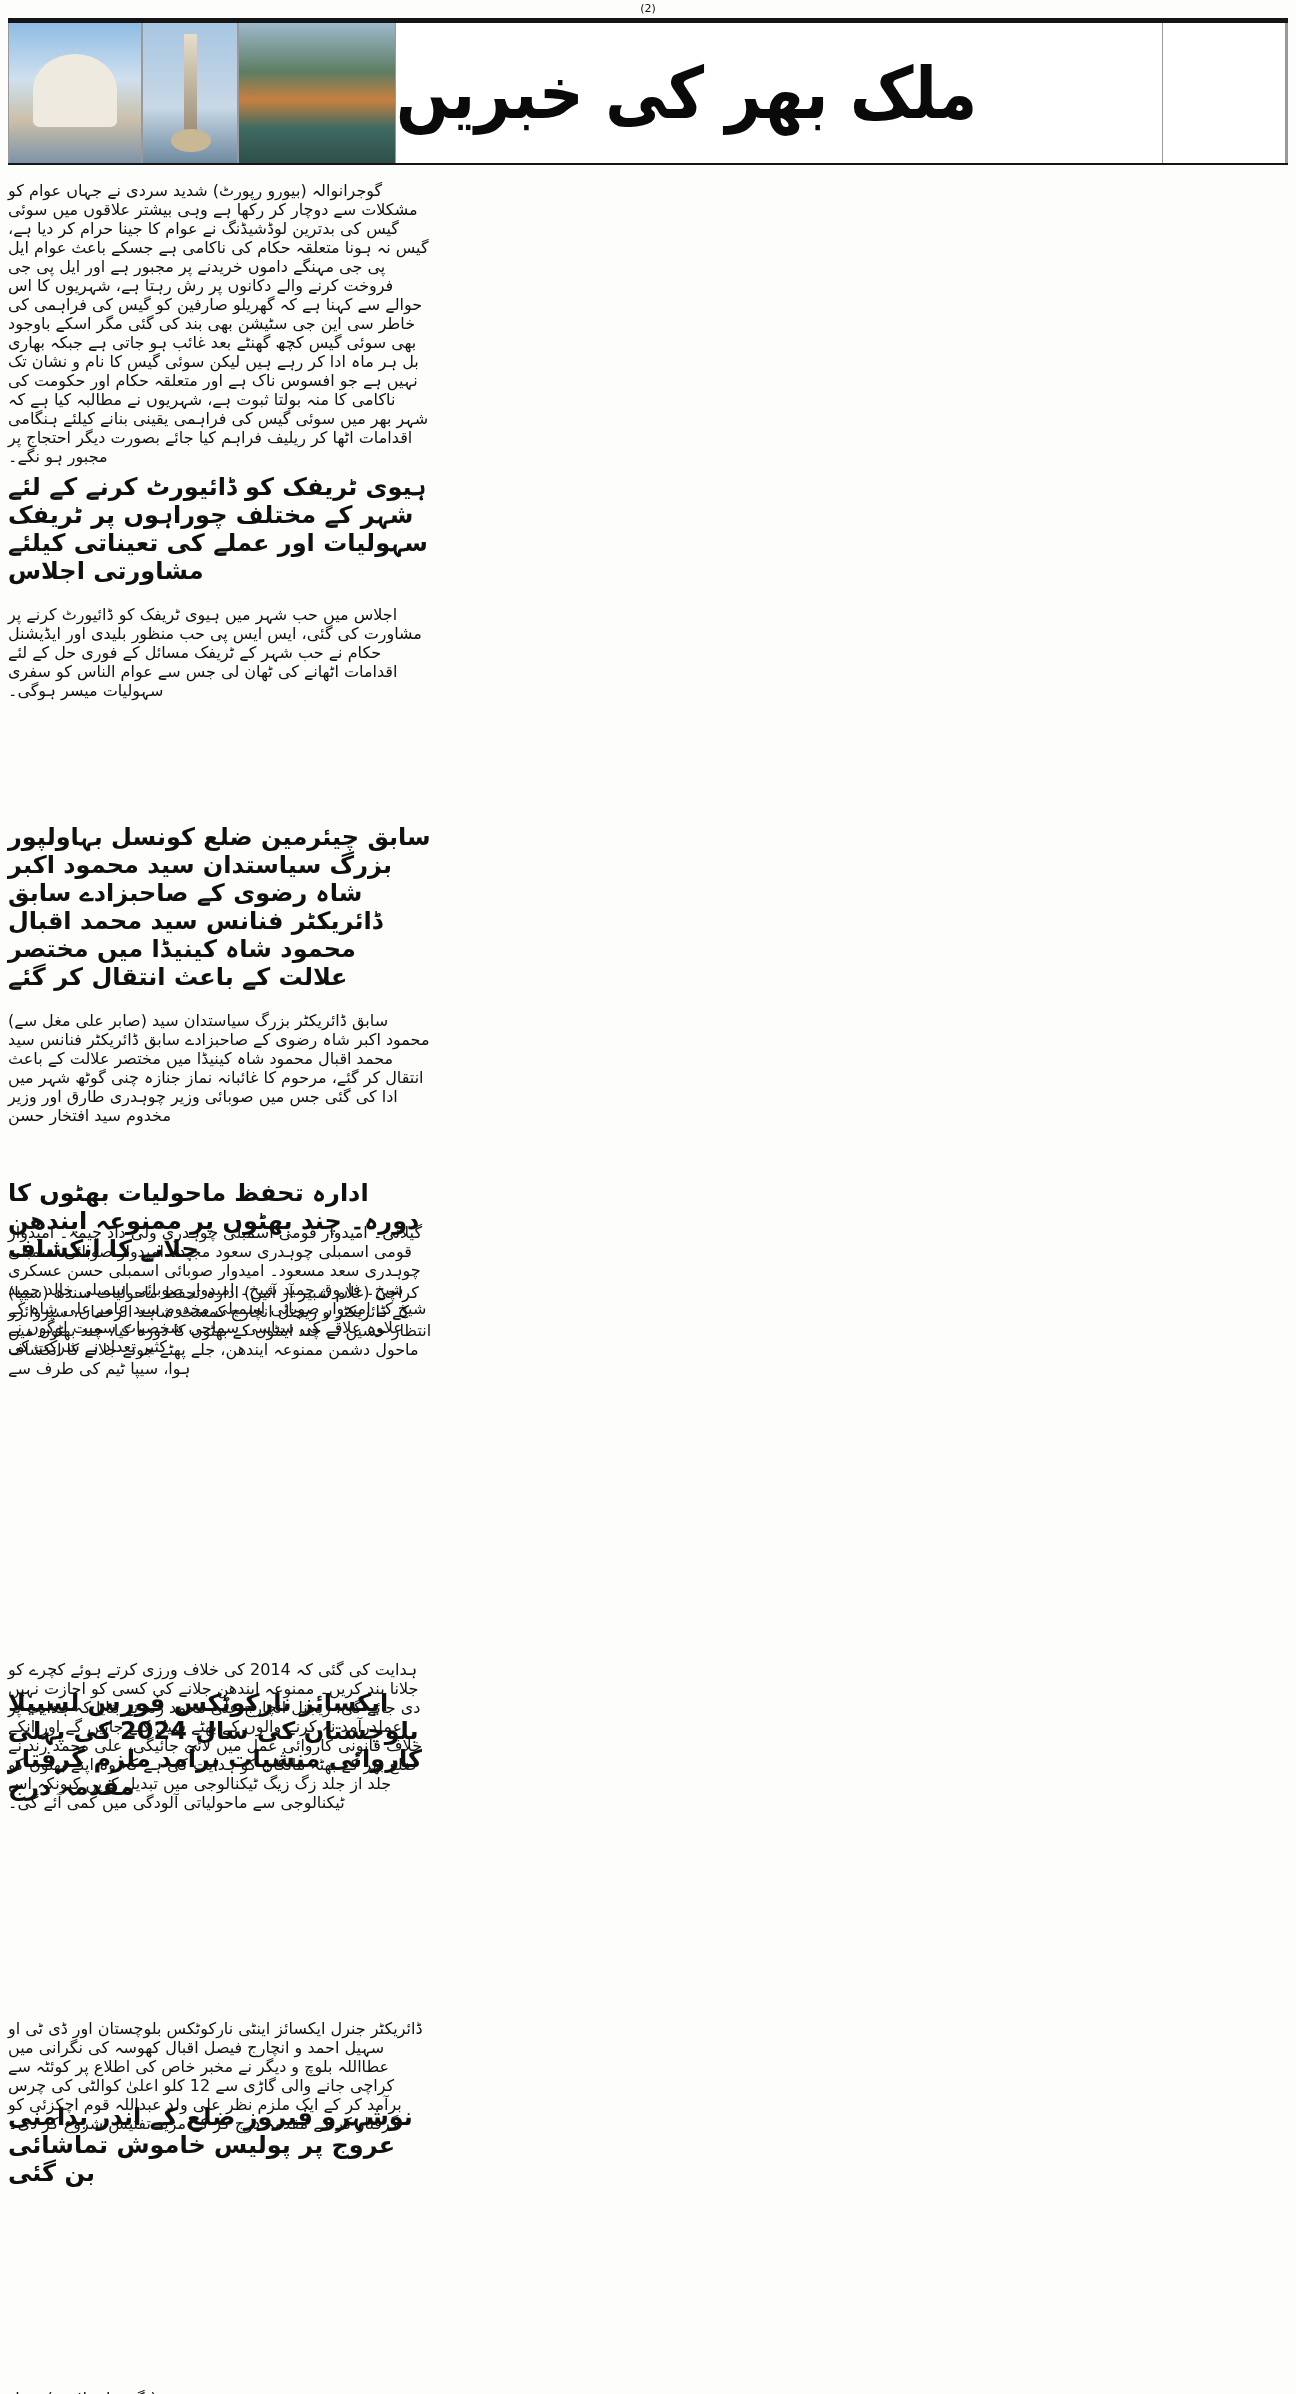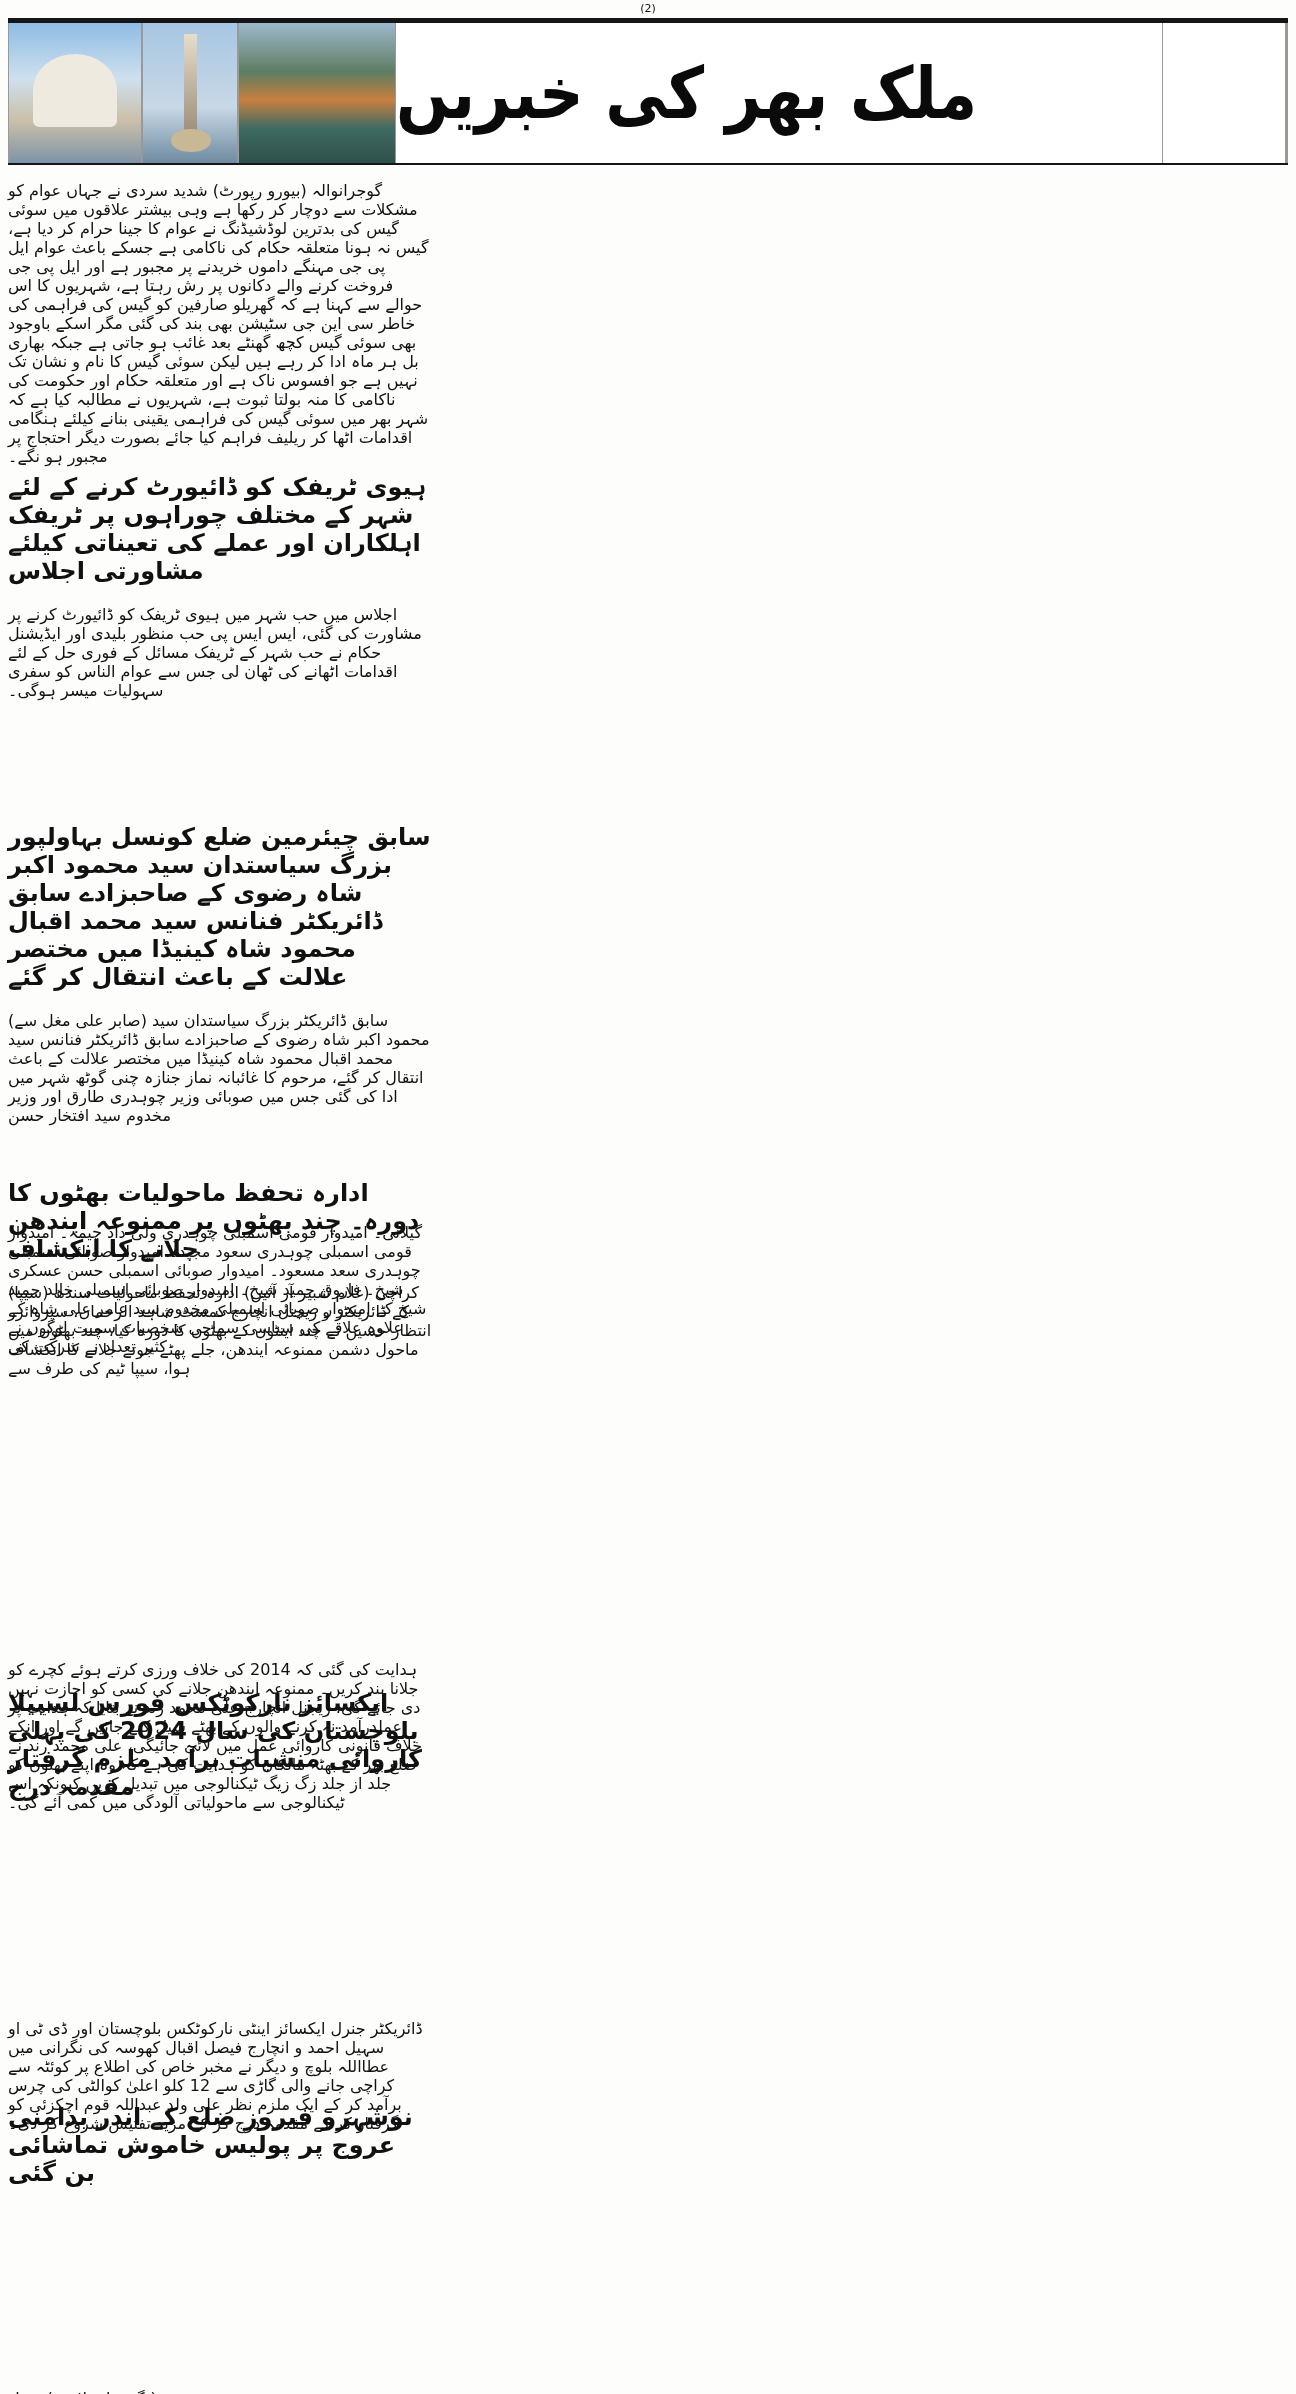--- a/index.html
+++ b/index.html
@@ -74,21 +74,21 @@
     <div class="vd" style="left:425px"></div>
     <div class="vd" style="left:639px"></div>
     <div class="vd" style="left:853px"></div>
     <div class="vd" style="left:1067px"></div>
 
     <section class="art" style="left:0;top:2px;width:424px;height:272px">
       <p class="body c2" style="height:186px">گوجرانوالہ (بیورو رپورٹ) شدید سردی نے جہاں عوام کو مشکلات سے دوچار کر رکھا ہے وہی بیشتر علاقوں میں سوئی گیس کی بدترین لوڈشیڈنگ نے عوام کا جینا حرام کر دیا ہے، گیس نہ ہونا متعلقہ حکام کی ناکامی ہے جسکے باعث عوام ایل پی جی مہنگے داموں خریدنے پر مجبور ہے اور ایل پی جی فروخت کرنے والے دکانوں پر رش رہتا ہے، شہریوں کا اس حوالے سے کہنا ہے کہ گھریلو صارفین کو گیس کی فراہمی کی خاطر سی این جی سٹیشن بھی بند کی گئی مگر اسکے باوجود بھی سوئی گیس کچھ گھنٹے بعد غائب ہو جاتی ہے جبکہ بھاری بل ہر ماہ ادا کر رہے ہیں لیکن سوئی گیس کا نام و نشان تک نہیں ہے جو افسوس ناک ہے اور متعلقہ حکام اور حکومت کی ناکامی کا منہ بولتا ثبوت ہے، شہریوں نے مطالبہ کیا ہے کہ شہر بھر میں سوئی گیس کی فراہمی یقینی بنانے کیلئے ہنگامی اقدامات اٹھا کر ریلیف فراہم کیا جائے بصورت دیگر احتجاج پر مجبور ہو نگے۔</p>
     </section>
 
     <section class="art rt" style="left:0;top:276px;width:424px;height:330px">
-      <h2 class="hl hl-md">ہیوی ٹریفک کو ڈائیورٹ کرنے کے لئے شہر کے مختلف چوراہوں پر ٹریفک اہلکاران اور عملے کی تعیناتی کیلئے مشاورتی اجلاس</h2>
+      <h2 class="hl hl-md">ہیوی ٹریفک کو ڈائیورٹ کرنے کے لئے شہر کے مختلف چوراہوں پر ٹریفک سہولیات اور عملے کی تعیناتی کیلئے مشاورتی اجلاس</h2>
       <p class="body c2" style="height:96px">اجلاس میں حب شہر میں ہیوی ٹریفک کو ڈائیورٹ کرنے پر مشاورت کی گئی، ایس ایس پی حب منظور بلیدی اور ایڈیشنل حکام نے حب شہر کے ٹریفک مسائل کے فوری حل کے لئے اقدامات اٹھانے کی ٹھان لی جس سے عوام الناس کو سفری سہولیات میسر ہوگی۔</p>
     </section>
 
     <section class="art rt" style="left:0;top:610px;width:424px;height:336px">
       <h2 class="hl hl-md">سابق چیئرمین ضلع کونسل بہاولپور بزرگ سیاستدان سید محمود اکبر شاہ رضوی کے صاحبزادے سابق ڈائریکٹر فنانس سید محمد اقبال محمود شاہ کینیڈا میں مختصر علالت کے باعث انتقال کر گئے</h2>
       <p class="body c2" style="height:56px">(صابر علی مغل سے) سابق ڈائریکٹر بزرگ سیاستدان سید محمود اکبر شاہ رضوی کے صاحبزادے سابق ڈائریکٹر فنانس سید محمد اقبال محمود شاہ کینیڈا میں مختصر علالت کے باعث انتقال کر گئے، مرحوم کا غائبانہ نماز جنازہ چنی گوٹھ شہر میں ادا کی گئی جس میں صوبائی وزیر چوہدری طارق اور وزیر مخدوم سید افتخار حسن</p>
       <div class="ph ph-crowd" style="width:416px;height:124px;margin:2px auto"></div>
       <p class="body c2" style="height:40px">گیلانی۔ امیدوار قومی اسمبلی چوہدری ولی داد چیمہ۔ امیدوار قومی اسمبلی چوہدری سعود مجید۔ امیدوار صوبائی اسمبلی چوہدری سعد مسعود۔ امیدوار صوبائی اسمبلی حسن عسکری شیخ۔ فاروق حمید شیخ۔ امیدوار صوبائی اسمبلی خالد حمید شیخ کے امیدوار صوبائی اسمبلی مخدوم سید عامر علی شاہ کے علاوہ علاقے کی سیاسی سماجی شخصیات سمیت لوگوں نے کثیر تعداد نے شرکت کی</p>
     </section>
 

